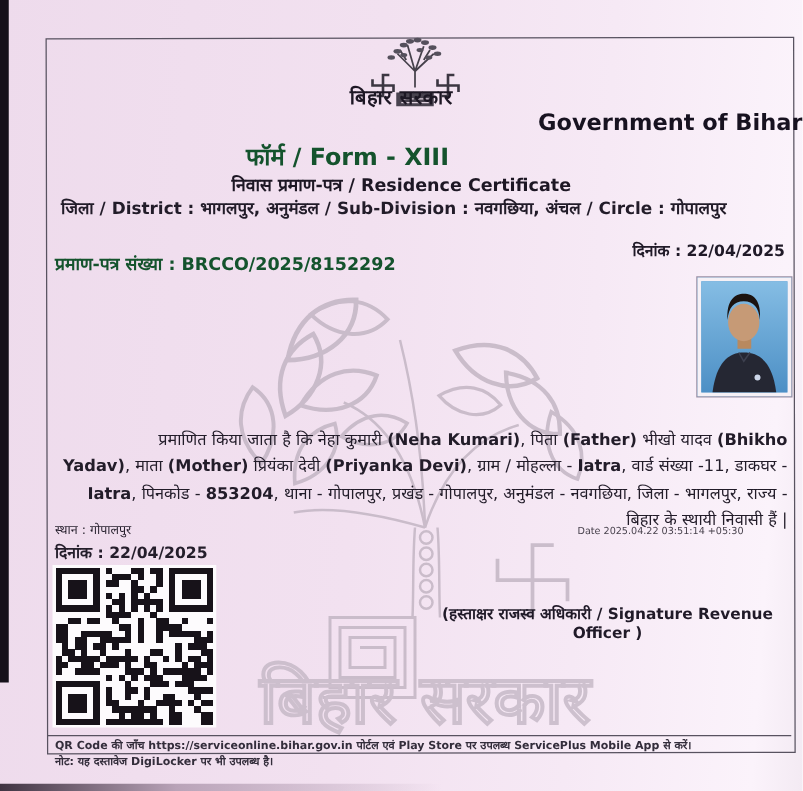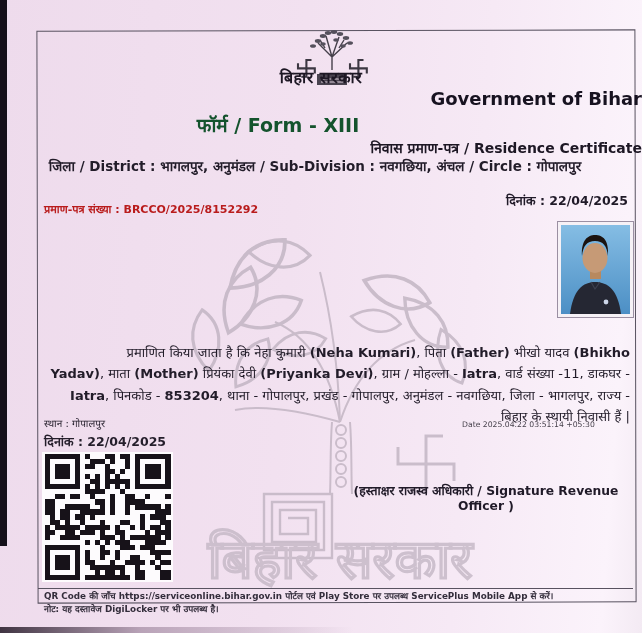--- a/index.html
+++ b/index.html
@@ -15,25 +15,25 @@
     background:linear-gradient(90deg,#403442 0%,#b9a3b8 22%,rgba(185,163,184,0) 55%);}
   .cert-border{left:37px;top:30px;width:597px;height:571px;
     border:1.6px solid #585260;transform:rotate(-0.12deg);}
   .footer-rule{left:38px;top:588px;width:595px;height:0;border-top:1.2px solid #585260;}
 
   
   .emblem{left:276px;top:28px;width:112px;height:64px;}
   .h-hindi{left:0;top:66px;width:642px;text-align:center;font-size:16px;font-weight:700;letter-spacing:.5px;color:#1d1724;}
   .h-eng{left:0;top:88px;width:642px;text-align:right;font-size:18px;font-weight:700;color:#171220;}
   .h-form{left:0;top:112px;width:556px;text-align:center;font-size:19px;font-weight:700;color:#14532d;}
-  .t-cert{left:0;top:138px;width:642px;text-align:right;font-size:14px;font-weight:700;color:#1d1724;}
+  .t-cert{left:0;top:138px;width:642px;text-align:center;font-size:14px;font-weight:700;color:#1d1724;}
   .t-district{left:0;top:157px;width:630px;text-align:center;font-size:13.5px;font-weight:700;color:#221c29;}
 
   
-  .cert-no{left:44px;top:201px;font-size:11px;font-weight:700;color:#b91c1c;}
+  .cert-no{left:44px;top:201px;font-size:14px;font-weight:700;color:#14532d;}
   .date-top{right:14px;top:192px;font-size:12.5px;font-weight:700;color:#201a28;}
   .photo{left:558px;top:222px;width:69px;height:89px;border:3px solid #f6f1f6;
     box-shadow:0 0 0 1px #9b8fa2;background:#5c9fd4;}
   .photo svg{display:block;width:100%;height:100%;}
 
   
   .body-par{left:40px;top:342px;width:590px;font-size:13px;line-height:21.4px;
     text-indent:44px;color:#221c29;text-align:right;}
 
   .place{left:44px;top:416px;font-size:10px;font-weight:400;}

